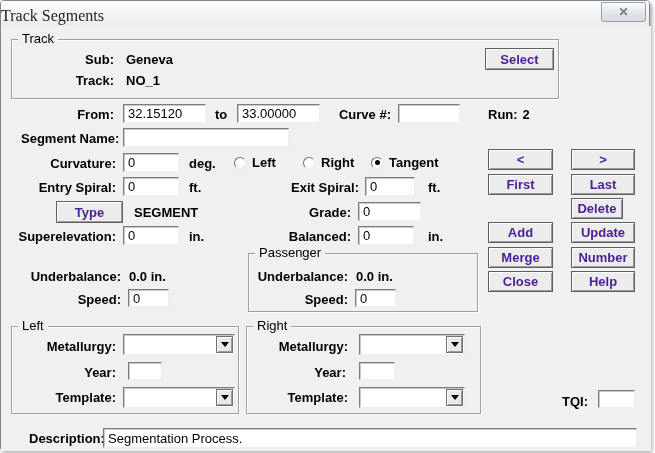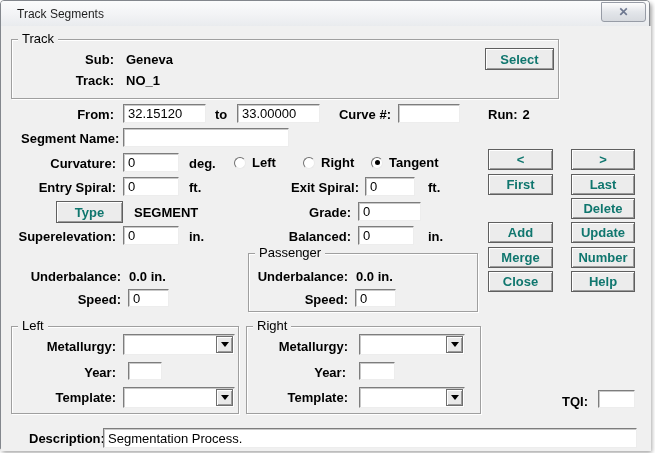--- a/index.html
+++ b/index.html
@@ -8,21 +8,21 @@
     position:absolute; left:0; top:0; width:650px; height:450px;
     background:#f0f0f0; border:1px solid #83878d; border-radius:4px 4px 2px 2px;
     box-shadow: 2px 3px 4px rgba(0,0,0,0.35);
   }
   .titlebar {
     position:absolute; left:0; top:0; right:0; height:25px;
     background: linear-gradient(180deg,#fbfcfc 0%, #f2f3f5 55%, #e9ebee 100%);
     border-radius:3px 3px 0 0;
   }
   .title {
-    position:absolute; left:16px; top:6px; font-size:12px; color:#1f1f1f; white-space:nowrap;
+    position:absolute; left:0; top:6px; font-size:16px; color:#1f1f1f; white-space:nowrap;font-family:Liberation Serif, serif;
   }
   .close-btn {
     position:absolute; top:1px; right:3px; width:45px; height:20px;
     background: linear-gradient(180deg,#fdfdfd,#e3e6ea 50%, #d7dadf);
     border:1px solid #979ca6; border-radius:0 3px 3px 3px;
     display:flex; align-items:center; justify-content:center; cursor:default;
   }
   .x-icon { font-size:12px; font-weight:bold; color:#6e7890; line-height:1; }
   .client { position:absolute; left:0; top:25px; width:650px; height:425px; background:#f0f0f0; }
 
@@ -32,21 +32,21 @@
     position:absolute; background:#ffffff;
     border:1px solid; border-color:#7d7d7d #ededed #ededed #7d7d7d;
     box-shadow: inset 1px 1px 0 #c9c9c9;
     font-size:13px; font-weight:normal; color:#000;
     display:flex; align-items:center; padding:0 4px; white-space:nowrap; overflow:hidden;
   }
   .btn {
     position:absolute; background:#ececec;
     border:1px solid #5f5f5f;
     box-shadow: inset 1px 1px 0 #ffffff, inset -1px -1px 0 #9b9b9b;
-    font-size:13px; font-weight:bold; color:#0f766e;
+    font-size:13px; font-weight:bold; color:#4c1d95;
     display:flex; align-items:center; justify-content:center; cursor:default; white-space:nowrap;
   }
   .grp {
     position:absolute; border:1px solid #9f9f9f;
     box-shadow: inset 1px 1px 0 #ffffff, 1px 1px 0 #ffffff;
   }
   .grp-lbl {
     position:absolute; top:-8px; left:6px; background:#f0f0f0; padding:0 4px;
     font-size:13px; font-weight:normal; line-height:14px; white-space:nowrap;
   }
@@ -141,21 +141,21 @@
     <div class="input" style="left:122px;top:200px;width:56px;height:19px;">0</div>
     <span class="lbl" style="left:188px;top:203px;">in.</span>
     <span class="lbl r" style="left:278px;top:203px;width:72px;">Balanced:</span>
     <div class="input" style="left:357px;top:200px;width:56px;height:19px;">0</div>
     <span class="lbl" style="left:427px;top:203px;">in.</span>
 
     <div class="btn" style="left:487px;top:123px;width:65px;height:21px;">&lt;</div>
     <div class="btn" style="left:570px;top:123px;width:64px;height:21px;">&gt;</div>
     <div class="btn" style="left:487px;top:148px;width:65px;height:21px;">First</div>
     <div class="btn" style="left:570px;top:148px;width:64px;height:21px;">Last</div>
-    <div class="btn" style="left:570px;top:172px;width:64px;height:21px;">Delete</div>
+    <div class="btn" style="left:570px;top:172px;width:52px;height:21px;">Delete</div>
     <div class="btn" style="left:487px;top:196px;width:65px;height:21px;">Add</div>
     <div class="btn" style="left:570px;top:196px;width:64px;height:21px;">Update</div>
     <div class="btn" style="left:487px;top:221px;width:65px;height:21px;">Merge</div>
     <div class="btn" style="left:570px;top:221px;width:64px;height:21px;">Number</div>
     <div class="btn" style="left:487px;top:245px;width:65px;height:21px;">Close</div>
     <div class="btn" style="left:570px;top:245px;width:64px;height:21px;">Help</div>
 
     <span class="lbl r" style="left:18px;top:243px;width:102px;">Underbalance:</span>
     <span class="lbl" style="left:128px;top:243px;">0.0 in.</span>
     <span class="lbl r" style="left:50px;top:266px;width:70px;">Speed:</span>

